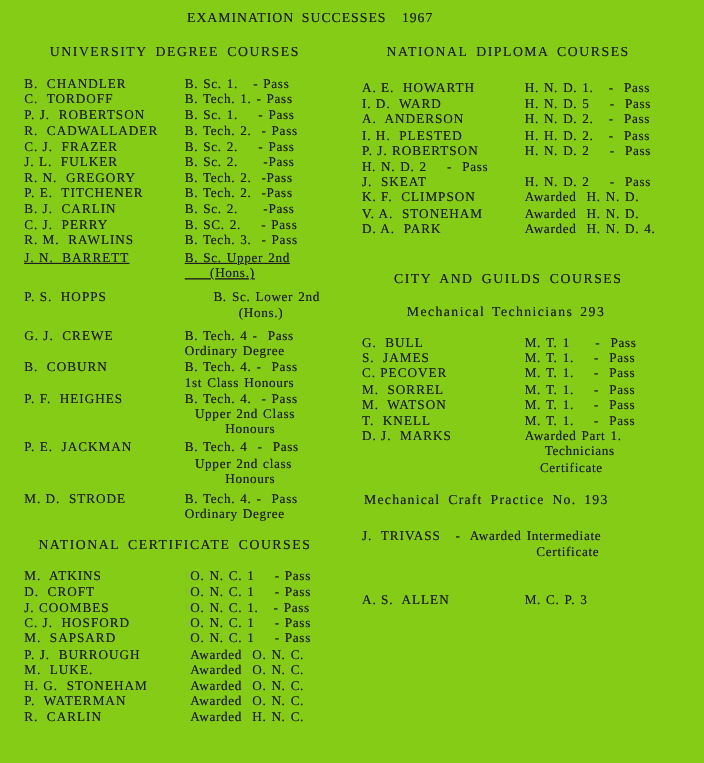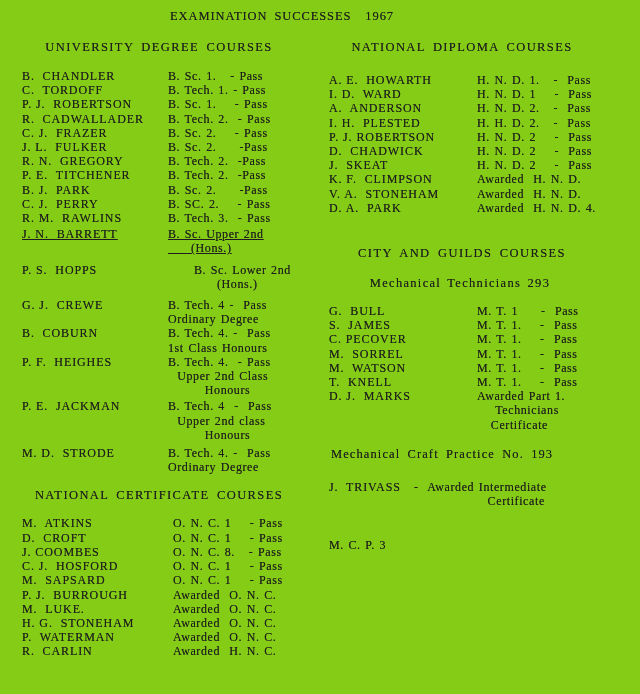--- a/index.html
+++ b/index.html
@@ -122,21 +122,21 @@
             <span class="name">R. N.  GREGORY</span>
             <span class="qual"><div>B. Tech. 2.  -Pass</div></span>
           </div>
 
           <div class="row">
             <span class="name">P. E.  TITCHENER</span>
             <span class="qual"><div>B. Tech. 2.  -Pass</div></span>
           </div>
 
           <div class="row">
-            <span class="name">B. J.  PARK</span>
+            <span class="name">B. J.  CARLIN</span>
             <span class="qual"><div>B. Sc. 2.     -Pass</div></span>
           </div>
 
           <div class="row">
             <span class="name">C. J.  PERRY</span>
             <span class="qual"><div>B. SC. 2.    - Pass</div></span>
           </div>
 
           <div class="row" style="margin-bottom: 2px;">
             <span class="name">R. M.  RAWLINS</span>
@@ -189,21 +189,21 @@
             <span class="qual"><div>O. N. C. 1    - Pass</div></span>
           </div>
 
           <div class="row">
             <span class="name">D.  CROFT</span>
             <span class="qual"><div>O. N. C. 1    - Pass</div></span>
           </div>
 
           <div class="row">
             <span class="name">J. COOMBES</span>
-            <span class="qual"><div>O. N. C. 8.   - Pass</div></span>
+            <span class="qual"><div>O. N. C. 1.   - Pass</div></span>
           </div>
 
           <div class="row">
             <span class="name">C. J.  HOSFORD</span>
             <span class="qual"><div>O. N. C. 1    - Pass</div></span>
           </div>
 
           <div class="row">
             <span class="name">M.  SAPSARD</span>
             <span class="qual"><div>O. N. C. 1    - Pass</div></span>
@@ -244,40 +244,39 @@
       <div class="heading">NATIONAL DIPLOMA COURSES</div>
       <div class="rows rows-first">
 
           <div class="row">
             <span class="name">A. E.  HOWARTH</span>
             <span class="qual"><div>H. N. D. 1.   -  Pass</div></span>
           </div>
 
           <div class="row">
             <span class="name">I. D.  WARD</span>
-            <span class="qual"><div>H. N. D. 1    -  Pass</div></span>
+            <span class="qual"><div>H. N. D. 5    -  Pass</div></span>
           </div>
 
           <div class="row">
             <span class="name">A.  ANDERSON</span>
             <span class="qual"><div>H. N. D. 2.   -  Pass</div></span>
           </div>
 
           <div class="row">
             <span class="name">I. H.  PLESTED</span>
             <span class="qual"><div>H. H. D. 2.   -  Pass</div></span>
           </div>
 
           <div class="row">
             <span class="name">P. J. ROBERTSON</span>
             <span class="qual"><div>H. N. D. 2    -  Pass</div></span>
           </div>
 
           <div class="row">
-            <span class="name">D.  CHADWICK</span>
             <span class="qual"><div>H. N. D. 2    -  Pass</div></span>
           </div>
 
           <div class="row">
             <span class="name">J.  SKEAT</span>
             <span class="qual"><div>H. N. D. 2    -  Pass</div></span>
           </div>
 
           <div class="row">
             <span class="name">K. F.  CLIMPSON</span>
@@ -341,20 +340,21 @@
     <div>
       <div class="heading heading-left">Mechanical Craft Practice No. 193</div>
       <div class="rows rows-craft">
 
           <div class="row" style="margin-bottom: 30px;">
             <span class="name" style="width: 85px;">J.  TRIVASS</span>
             <span class="qual"><div>-  Awarded Intermediate</div><div>                Certificate</div></span>
           </div>
 
           <div class="row">
+            <span class="name">A. S.  ALLEN</span>
             <span class="qual"><div>M. C. P. 3</div></span>
           </div>
         </div>
     </div>
 
   </div>
 
 </div>
 
 </body></html>

